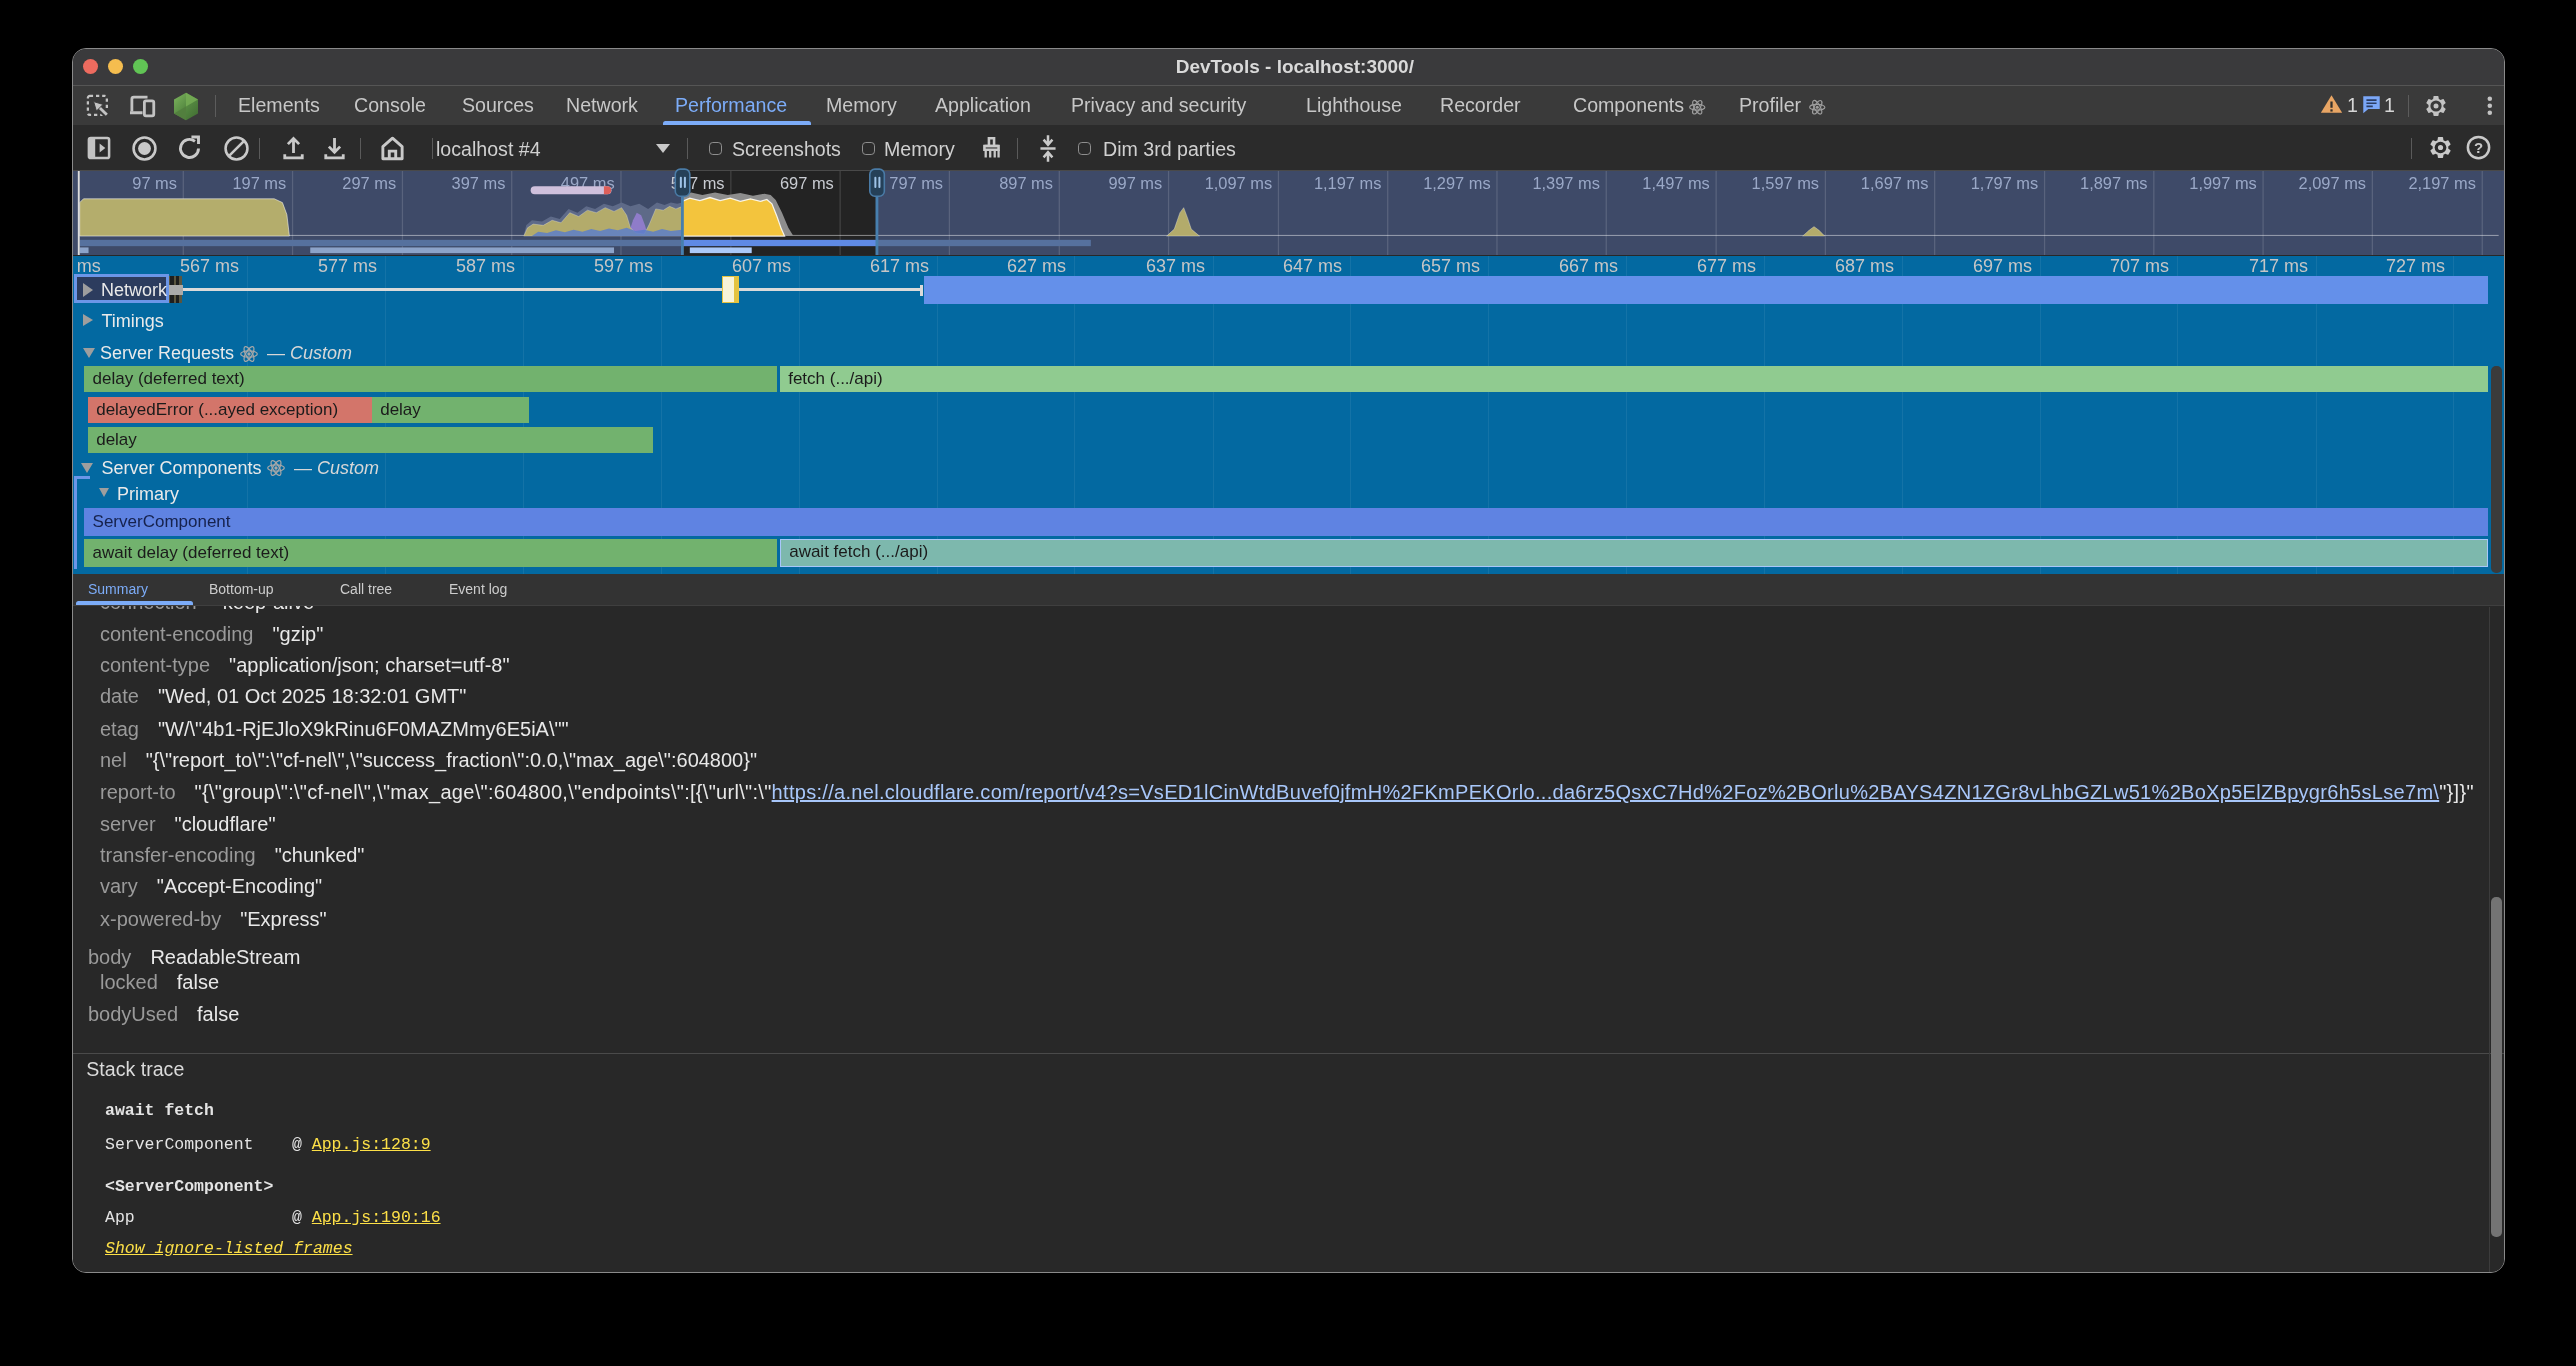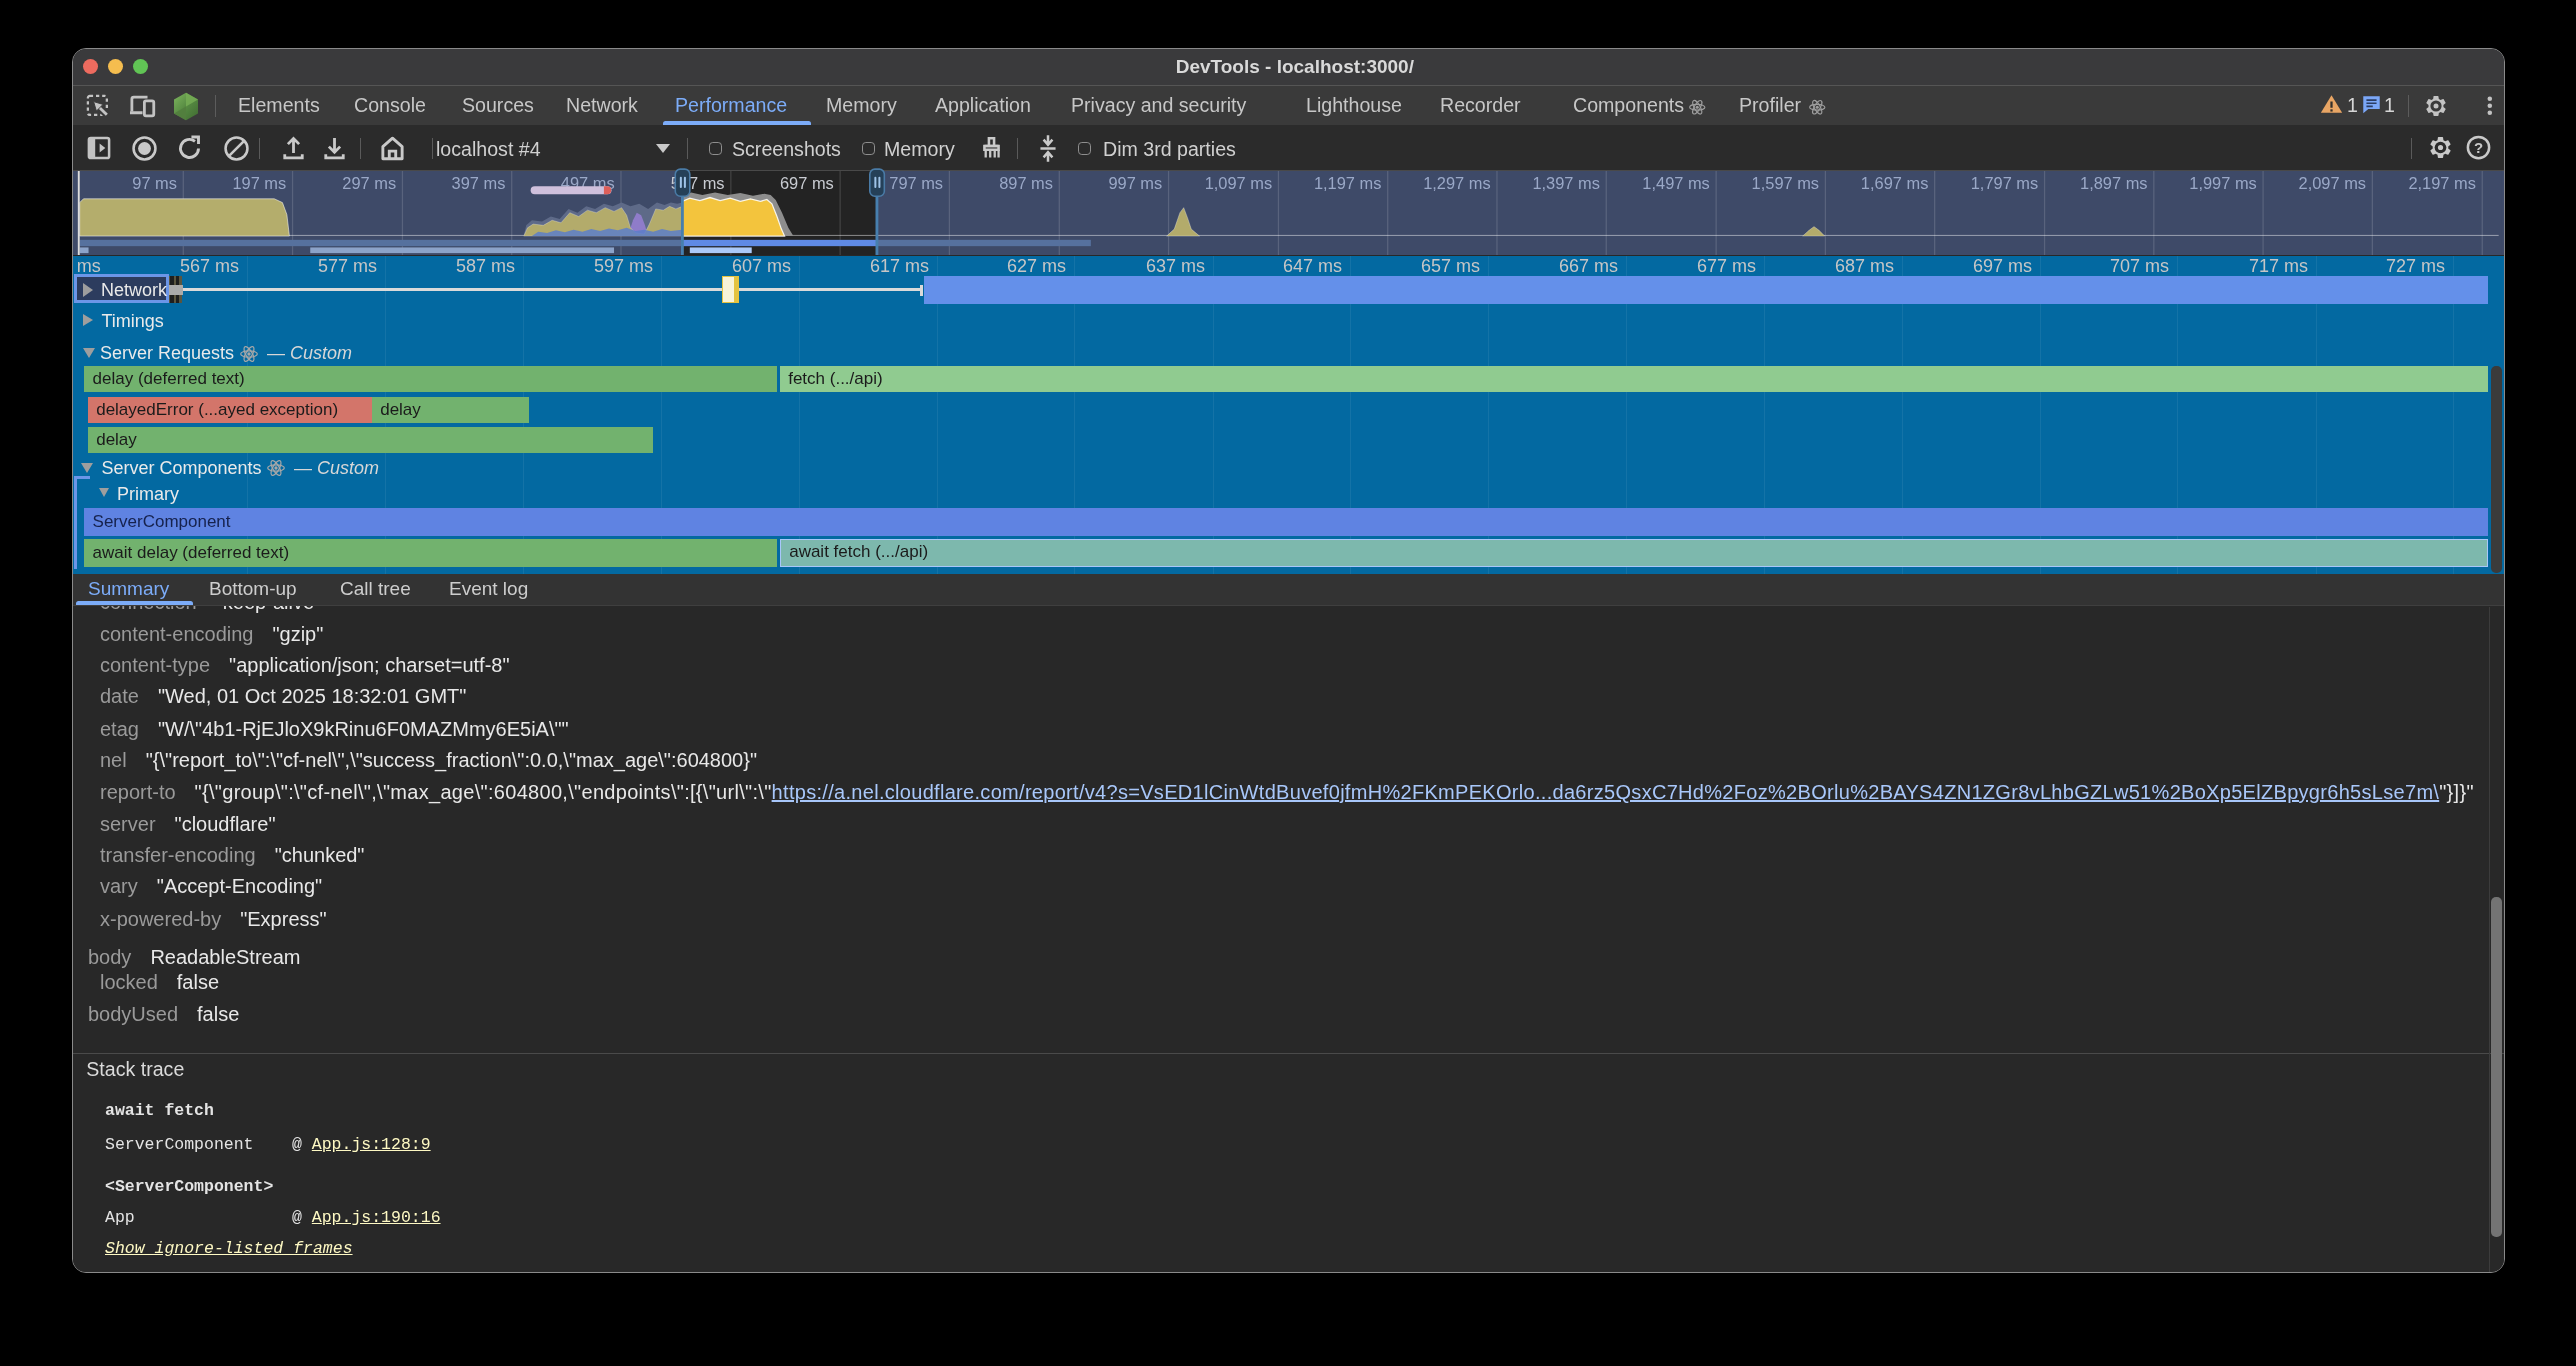--- a/index.html
+++ b/index.html
@@ -35,35 +35,35 @@
 .gline { position:absolute; top:0; width:1.3px; height:318px; background:rgba(255,255,255,0.07); }
 .rlabel { position:absolute; top:0px; width:120px; text-align:right; color:#c6c6c6; font-size:18px; }
 .trackname { position:absolute; color:#eaeaea; font-size:18px; white-space:nowrap; }
 .tri-r { display:inline-block; width:0; height:0; border-left:10px solid #9e9e9e; border-top:6.3px solid transparent; border-bottom:6.3px solid transparent; }
 .tri-d { display:inline-block; width:0; height:0; border-top:10px solid #9e9e9e; border-left:6.3px solid transparent; border-right:6.3px solid transparent; }
 .bar { position:absolute; height:26px; font-size:17px; color:#1b1b1b; line-height:26px; white-space:nowrap; overflow:hidden; }
 .bar span { padding-left:8.2px; }
 
 
 .ptabs { position:absolute; left:0; top:525px; width:100%; height:32px; background:#333333; border-bottom:1.3px solid #3f3f3f; }
-.ptab { position:absolute; top:0; height:32px; line-height:30px; font-size:19px; color:#cdcdcd; white-space:nowrap; }
+.ptab { position:absolute; top:0; height:32px; line-height:30px; font-size:14px; color:#cdcdcd; white-space:nowrap; }
 .ptab.sel { color:#7cacf8; }
 .puline { position:absolute; left:3.2px; top:27px; width:117px; height:4.4px; background:#7cacf8; border-radius:2.5px 2.5px 0 0; }
 
 
 .details { position:absolute; left:0; top:557px; width:100%; height:448px; background:#282828; overflow:hidden; }
 .drow { position:absolute; white-space:nowrap; font-size:20px; }
 .dkey { color:#9a9a9a; }
 .dval { color:#e8e8e8; margin-left:19px; }
 .dlink { color:#a8c7fa; text-decoration:underline; }
 
 
 .stack { position:absolute; left:0; top:1004px; width:100%; height:220px; background:#282828; border-top:1.3px solid #4a4a4a; }
 .mono { font-family:"Liberation Mono", monospace; font-size:16.5px; color:#e4e4e4; position:absolute; white-space:nowrap; }
-.mlink { color:#fef9c3; text-decoration:underline; }
+.mlink { color:#fde047; text-decoration:underline; }
 
 .sbthumb { position:absolute; border-radius:5px; }
 </style>
 </head>
 <body>
 <div class="win">
 
   <div class="titlebar">
     <div class="tl" style="left:9.5px; background:#ed6b5f;"></div>
     <div class="tl" style="left:35px; background:#f5bd4f;"></div>

